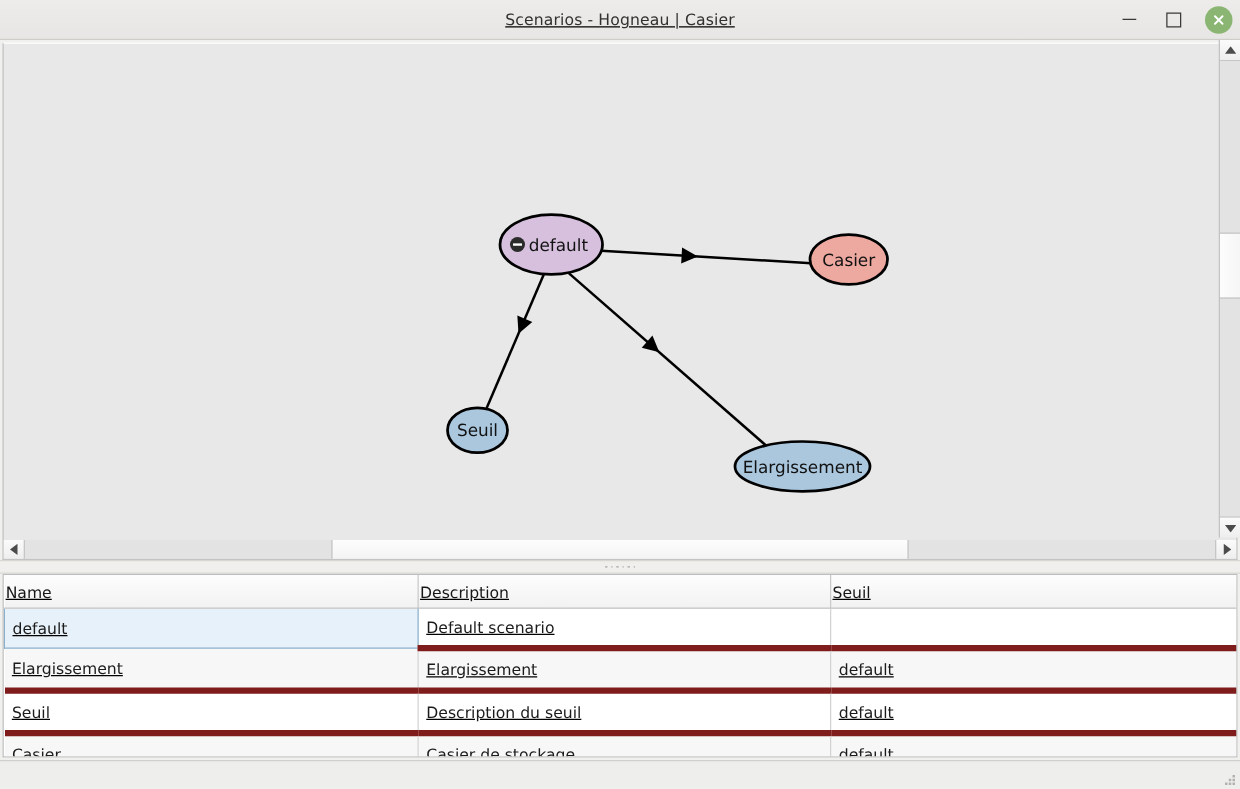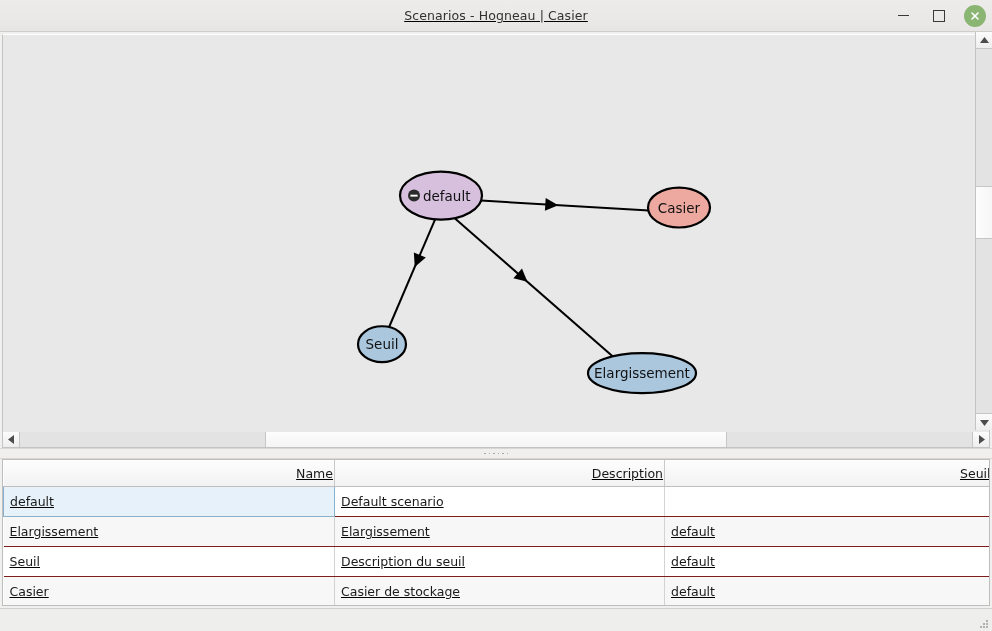--- a/index.html
+++ b/index.html
@@ -224,28 +224,28 @@
     color: #1b1b1b;
   }
   table.grid th {
     background: linear-gradient(to bottom,#fdfdfd 0%,#f2f2f2 100%);
     border-right: 1px solid #c9c9c9;
     border-bottom: 1px solid #bfbfbf;
     height: 24px;
     font-weight: normal;
     font-size: 12.5px;
     color: #161616;
-    text-align: right;
+    text-align: left;
     cursor: pointer;
   }
   table.grid th:last-child { border-right: none; }
   table.grid td {
     height: 29px;
     border-right: 1px solid #d3d3d3;
-    border-bottom: 1px solid #7f1d1d;
+    border-bottom: 5px solid #7f1d1d;
     padding: 0 6px;
     font-size: 12.5px;
     white-space: nowrap;
     overflow: hidden;
     text-overflow: ellipsis;
     cursor: default;
   }
   table.grid td:last-child { border-right: none; }
   tr.row-even td { background: #ffffff; }
   tr.row-odd  td { background: #f7f7f7; }

